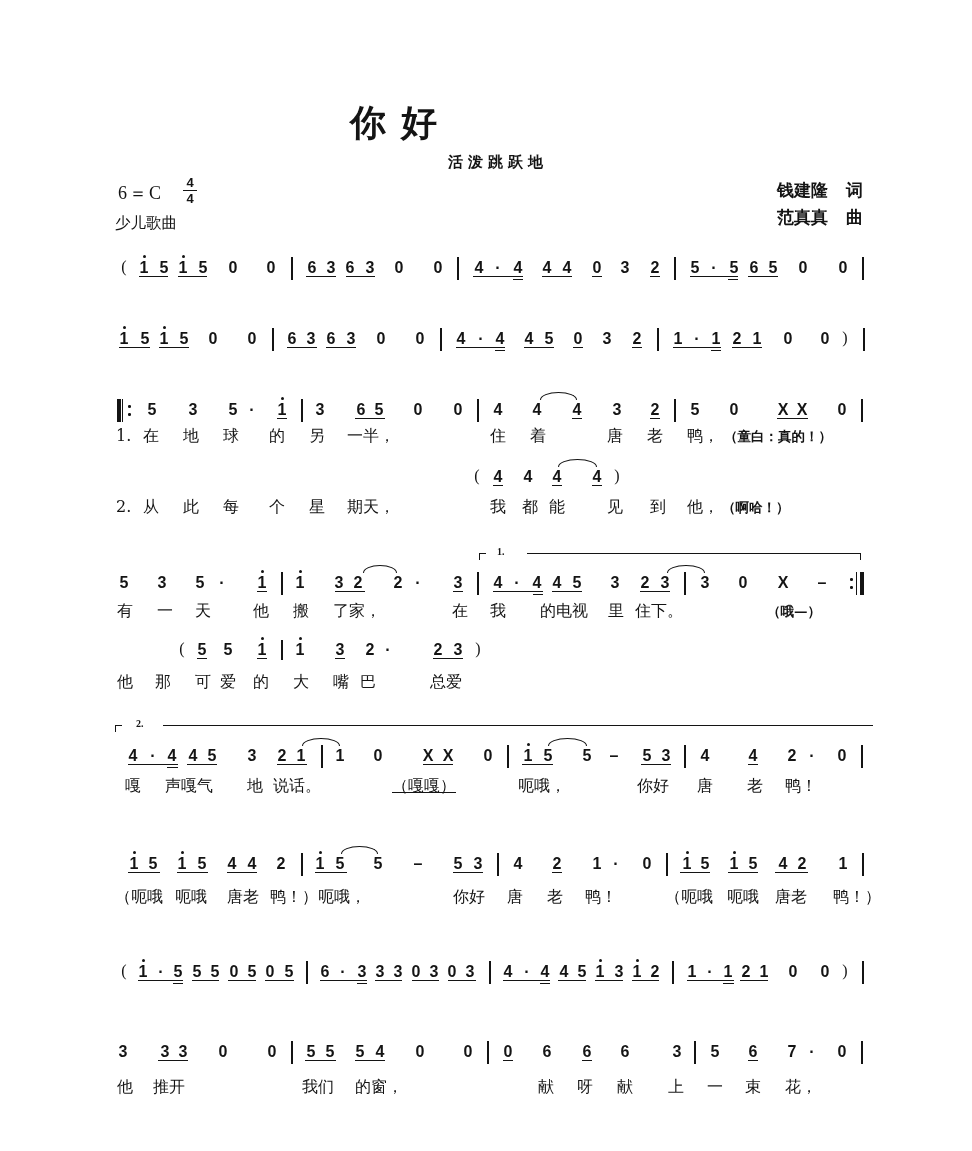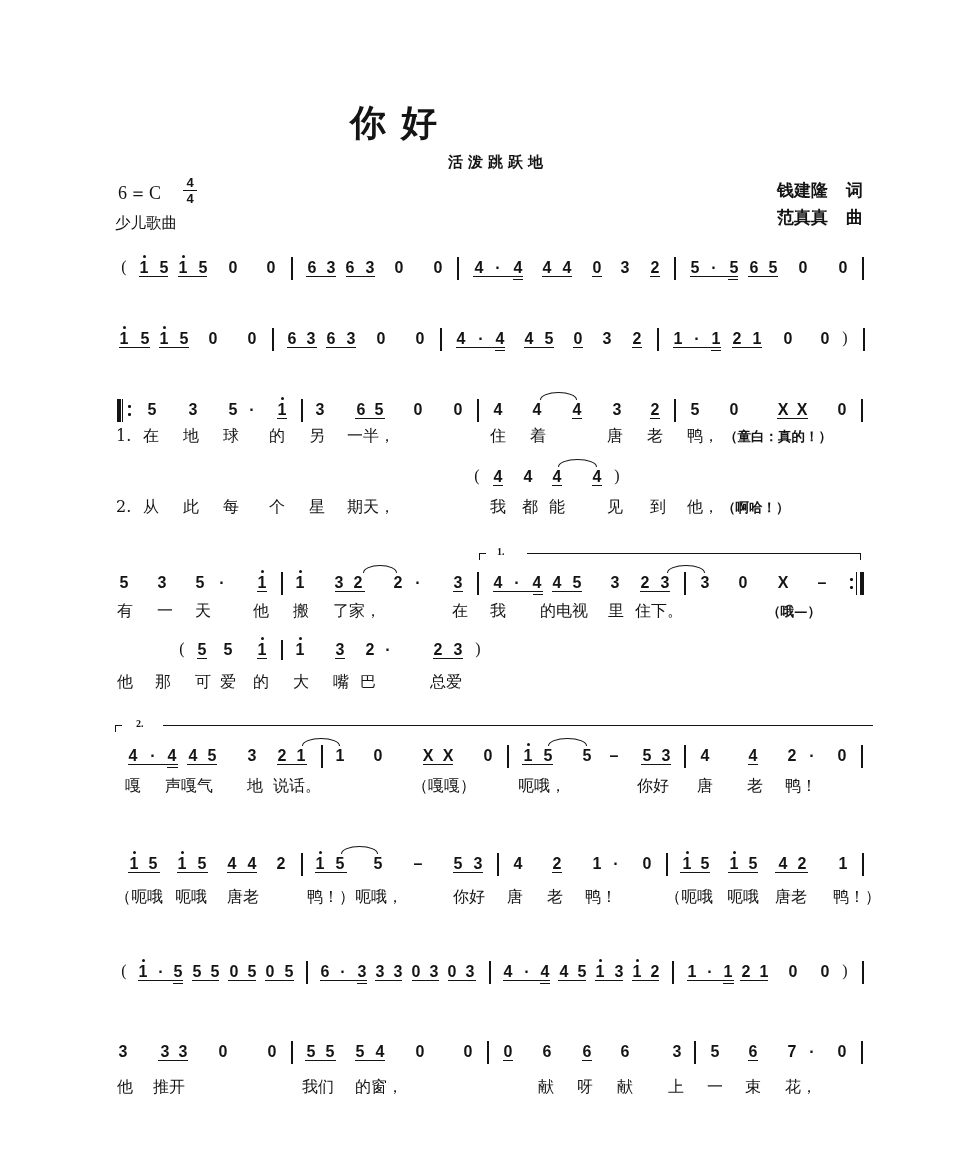--- a/index.html
+++ b/index.html
@@ -521,32 +521,32 @@
         <div class="lyric" style="left: 293px;">大</div>
         <div class="lyric" style="left: 333px;">嘴</div>
         <div class="lyric" style="left: 360px;">巴</div>
         <div class="lyric" style="left: 430px;">总爱</div>
       </div>
       <div class="lyric-line" style="top: 786px;">
         <div class="lyric" style="left: 125px;">嘎</div>
         <div class="lyric" style="left: 165px;">声嘎气</div>
         <div class="lyric" style="left: 247px;">地</div>
         <div class="lyric" style="left: 273px;">说话。</div>
-        <div class="lyric" style="left: 412px;">（嘎嘎）</div>
+        <div class="lyric" style="left: 392px; text-decoration: underline;">（嘎嘎）</div>
         <div class="lyric" style="left: 518px;">呃哦，</div>
         <div class="lyric" style="left: 637px;">你好</div>
         <div class="lyric" style="left: 697px;">唐</div>
         <div class="lyric" style="left: 747px;">老</div>
         <div class="lyric" style="left: 785px;">鸭！</div>
       </div>
       <div class="lyric-line" style="top: 897px;">
         <div class="lyric" style="left: 115px;">（呃哦</div>
         <div class="lyric" style="left: 175px;">呃哦</div>
         <div class="lyric" style="left: 227px;">唐老</div>
-        <div class="lyric" style="left: 270px; margin-left: 37px;">鸭！）呃哦，</div>
+        <div class="lyric" style="left: 270px;">鸭！）呃哦，</div>
         <div class="lyric" style="left: 453px;">你好</div>
         <div class="lyric" style="left: 507px;">唐</div>
         <div class="lyric" style="left: 547px;">老</div>
         <div class="lyric" style="left: 585px;">鸭！</div>
         <div class="lyric" style="left: 665px;">（呃哦</div>
         <div class="lyric" style="left: 727px;">呃哦</div>
         <div class="lyric" style="left: 775px;">唐老</div>
         <div class="lyric" style="left: 833px;">鸭！）</div>
       </div>
       <div class="lyric-line" style="top: 1087px;">

